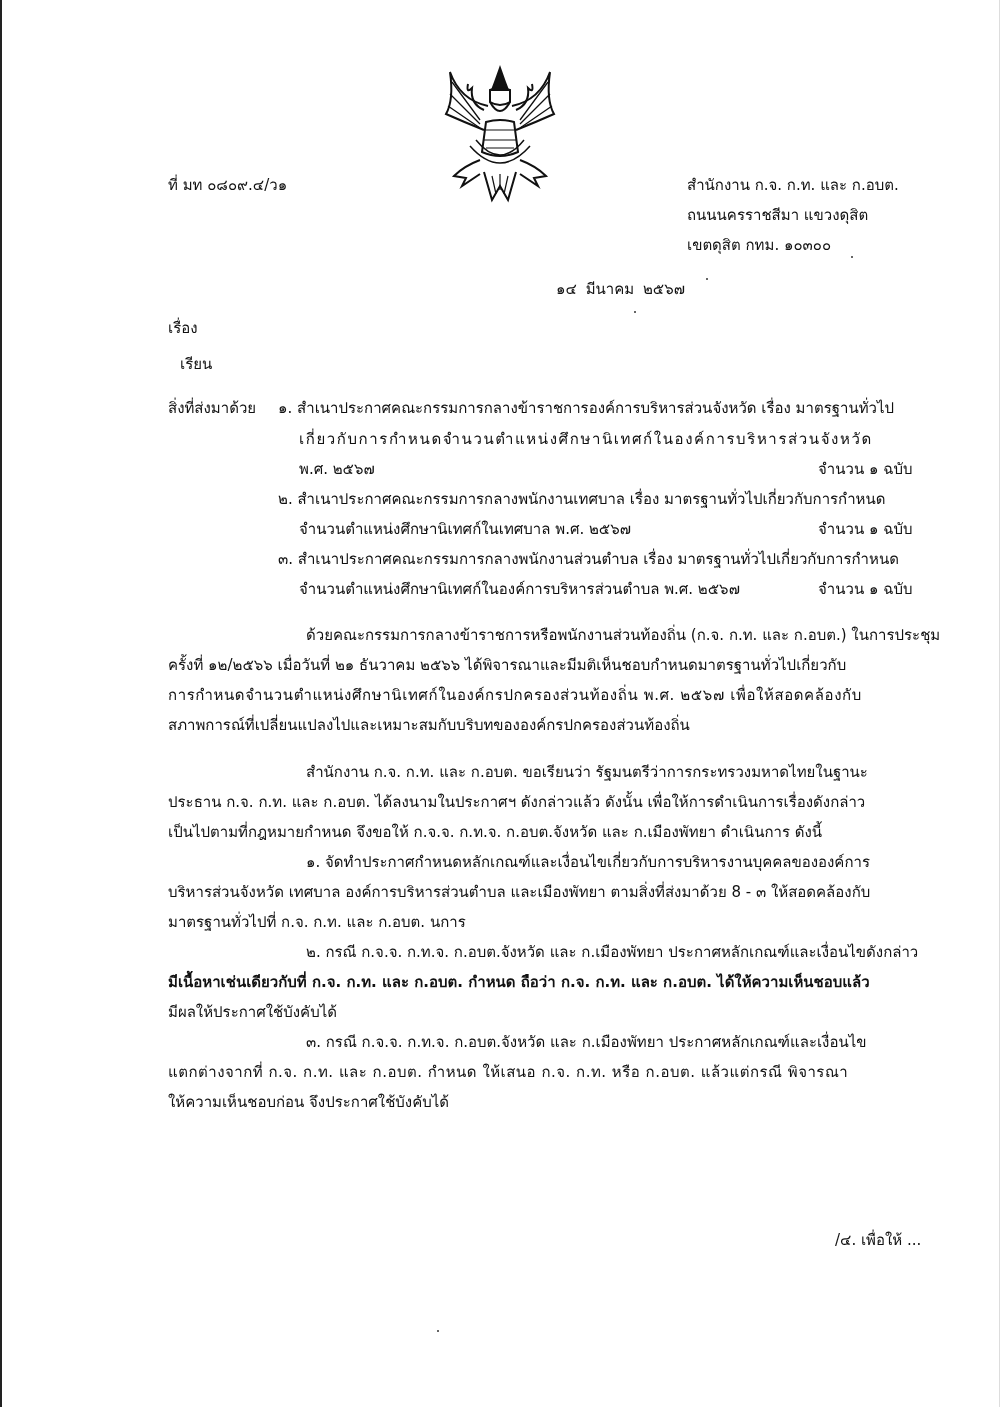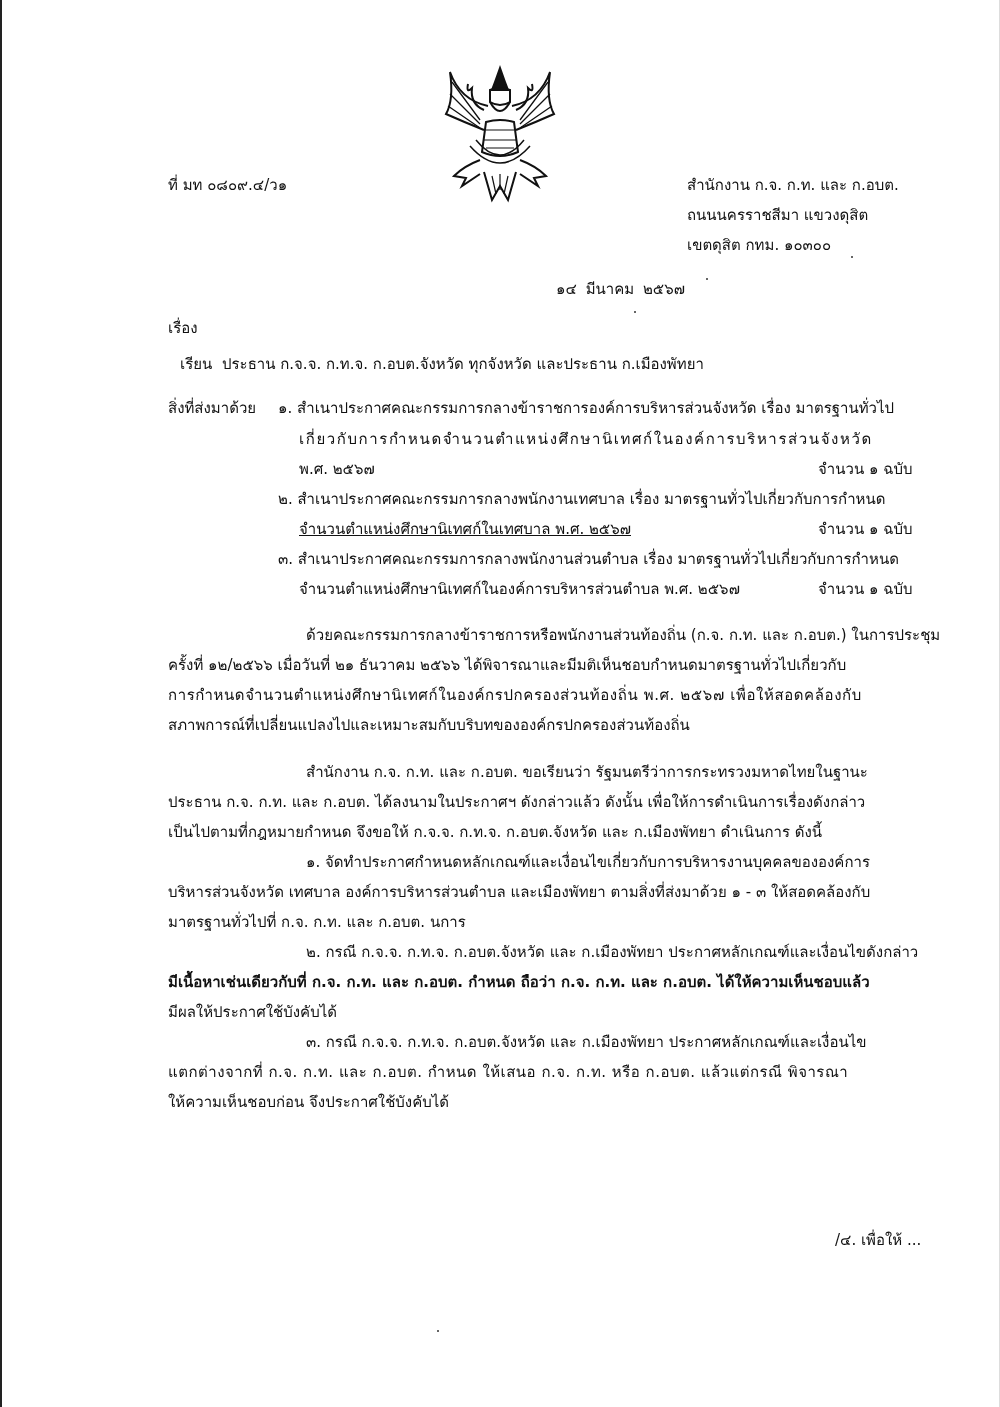--- a/index.html
+++ b/index.html
@@ -58,34 +58,33 @@
   <div class="txt" style="left:667px; top:205px;">ถนนนครราชสีมา แขวงดุสิต</div>
   <div class="txt" style="left:667px; top:235px;">เขตดุสิต กทม.  ๑๐๓๐๐</div>
   <div class="dot" style="left:851px; top:256px;"></div>
   <div class="txt" style="left:536px; top:279px; word-spacing:4px;">๑๔  มีนาคม ๒๕๖๗</div>
   <div class="dot" style="left:706px; top:278px;"></div>
   <div class="dot" style="left:634px; top:311px;"></div>
 
   <div class="txt" style="left:148px; top:318px;">เรื่อง</div>
 
   <div class="txt" style="left:160px; top:354px;">เรียน</div>
-  <div class="txt" style="left:202px; top:354px;">ประธาน ก.จ.จ. ก.ท.จ. ก.อบต.จังหวัด ทุกจังหวัด และประธาน ก.เมืองพัทยา</div>
 
   <div class="txt" style="left:148px; top:398px;">สิ่งที่ส่งมาด้วย</div>
 
   <div>
     <div class="txt" style="left:258px; top:398px;">๑. สำเนาประกาศคณะกรรมการกลางข้าราชการองค์การบริหารส่วนจังหวัด เรื่อง มาตรฐานทั่วไป</div>
     <div class="txt" style="left:279px; top:429px; letter-spacing:1.6px;">เกี่ยวกับการกำหนดจำนวนตำแหน่งศึกษานิเทศก์ในองค์การบริหารส่วนจังหวัด</div>
     <div class="txt" style="left:279px; top:459px;">พ.ศ. ๒๕๖๗</div>
     <div class="txt" style="left:798px; top:459px;">จำนวน ๑ ฉบับ</div>
   </div>
 
   <div>
     <div class="txt" style="left:258px; top:489px;">๒. สำเนาประกาศคณะกรรมการกลางพนักงานเทศบาล เรื่อง มาตรฐานทั่วไปเกี่ยวกับการกำหนด</div>
-    <div class="txt" style="left:279px; top:519px;text-decoration:underline;">จำนวนตำแหน่งศึกษานิเทศก์ในเทศบาล พ.ศ. ๒๕๖๗</div>
+    <div class="txt" style="left:279px; top:519px;">จำนวนตำแหน่งศึกษานิเทศก์ในเทศบาล พ.ศ. ๒๕๖๗</div>
     <div class="txt" style="left:798px; top:519px;">จำนวน ๑ ฉบับ</div>
   </div>
 
   <div>
     <div class="txt" style="left:258px; top:549px;">๓. สำเนาประกาศคณะกรรมการกลางพนักงานส่วนตำบล เรื่อง มาตรฐานทั่วไปเกี่ยวกับการกำหนด</div>
     <div class="txt" style="left:279px; top:579px;">จำนวนตำแหน่งศึกษานิเทศก์ในองค์การบริหารส่วนตำบล พ.ศ. ๒๕๖๗</div>
     <div class="txt" style="left:798px; top:579px;">จำนวน ๑ ฉบับ</div>
   </div>
 
   <div>
@@ -96,21 +95,21 @@
   </div>
 
   <div>
     <div class="txt" style="left:286px; top:762px;">สำนักงาน ก.จ. ก.ท. และ ก.อบต. ขอเรียนว่า รัฐมนตรีว่าการกระทรวงมหาดไทยในฐานะ</div>
     <div class="txt" style="left:148px; top:792px;">ประธาน ก.จ. ก.ท. และ ก.อบต. ได้ลงนามในประกาศฯ ดังกล่าวแล้ว ดังนั้น เพื่อให้การดำเนินการเรื่องดังกล่าว</div>
     <div class="txt" style="left:148px; top:822px;">เป็นไปตามที่กฎหมายกำหนด จึงขอให้ ก.จ.จ. ก.ท.จ. ก.อบต.จังหวัด และ ก.เมืองพัทยา ดำเนินการ ดังนี้</div>
   </div>
 
   <div>
     <div class="txt" style="left:286px; top:852px;">๑. จัดทำประกาศกำหนดหลักเกณฑ์และเงื่อนไขเกี่ยวกับการบริหารงานบุคคลขององค์การ</div>
-    <div class="txt" style="left:148px; top:882px;">บริหารส่วนจังหวัด เทศบาล องค์การบริหารส่วนตำบล และเมืองพัทยา ตามสิ่งที่ส่งมาด้วย ๑ - ๓ ให้สอดคล้องกับ</div>
+    <div class="txt" style="left:148px; top:882px;">บริหารส่วนจังหวัด เทศบาล องค์การบริหารส่วนตำบล และเมืองพัทยา ตามสิ่งที่ส่งมาด้วย 8 - ๓ ให้สอดคล้องกับ</div>
     <div class="txt" style="left:148px; top:912px;">มาตรฐานทั่วไปที่ ก.จ. ก.ท. และ ก.อบต. นการ</div>
   </div>
 
   <div>
     <div class="txt" style="left:286px; top:942px;">๒. กรณี ก.จ.จ. ก.ท.จ. ก.อบต.จังหวัด และ ก.เมืองพัทยา ประกาศหลักเกณฑ์และเงื่อนไขดังกล่าว</div>
     <div class="txt" style="left:148px; top:972px;font-weight:bold;">มีเนื้อหาเช่นเดียวกับที่ ก.จ. ก.ท. และ ก.อบต. กำหนด ถือว่า ก.จ. ก.ท. และ ก.อบต. ได้ให้ความเห็นชอบแล้ว</div>
     <div class="txt" style="left:148px; top:1002px;">มีผลให้ประกาศใช้บังคับได้</div>
   </div>
 
   <div>

